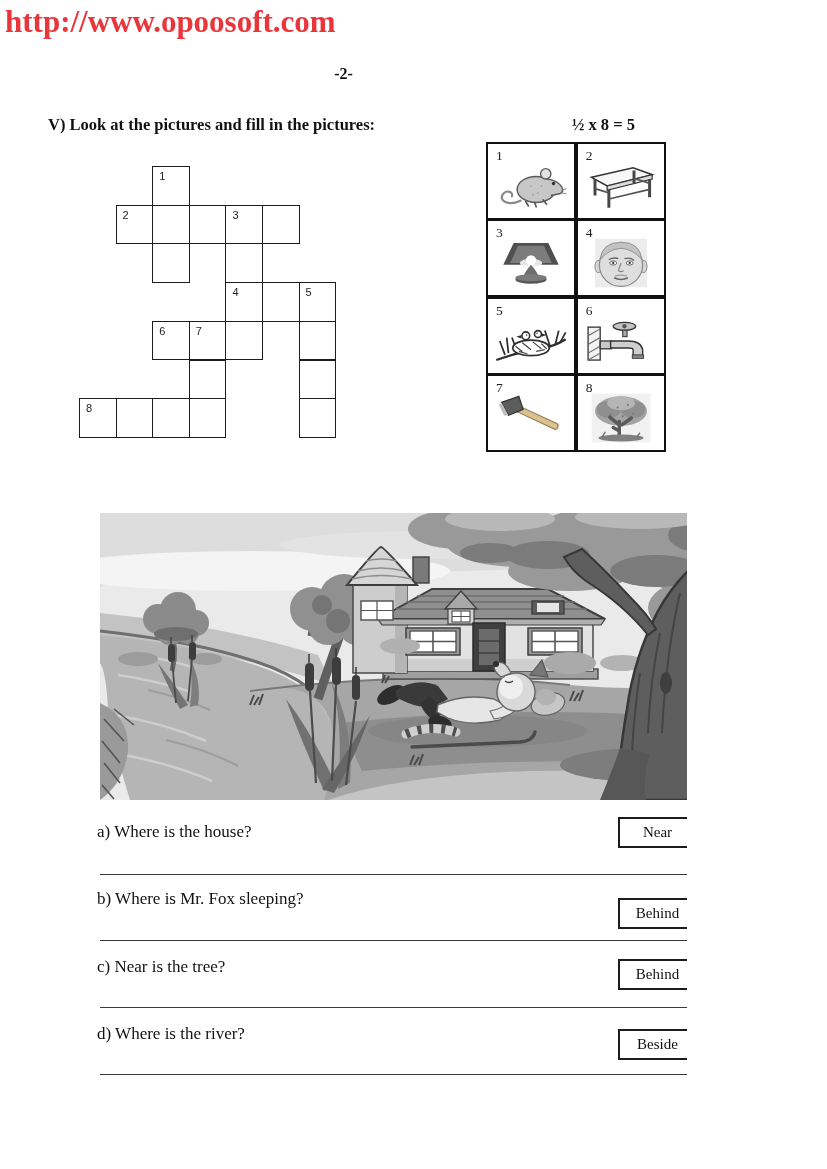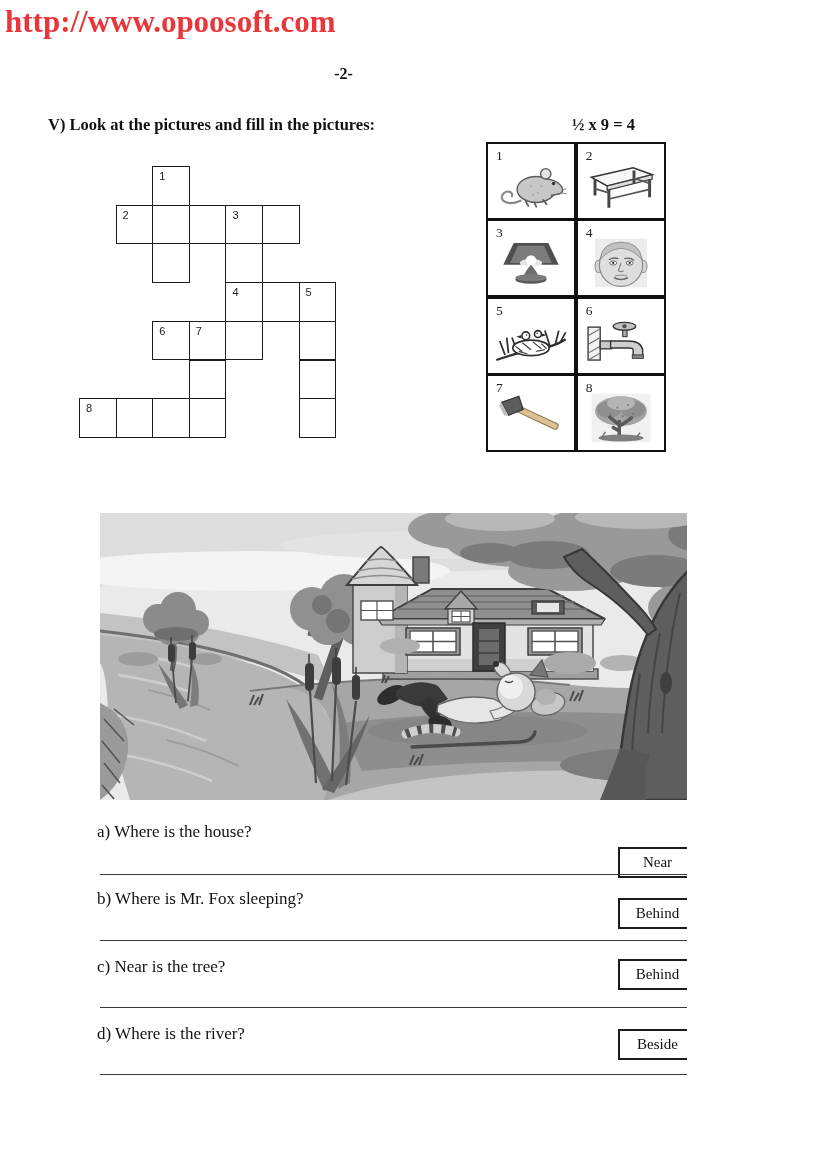--- a/index.html
+++ b/index.html
@@ -34,21 +34,21 @@
 </style>
 </head>
 <body>
 
 <div class="page">
 
   <div class="watermark" style="color: rgb(232, 54, 59);">http://www.opoosoft.com</div>
   <div class="pagenum">-2-</div>
 
   <div class="heading" id="heading-v">V) Look at the pictures and fill in the pictures:</div>
-  <div class="heading" id="marks-v">½ x 9 = 4</div>
+  <div class="heading" id="marks-v">½ x 8 = 5</div>
 
   <div id="crossword">
       <div class="cw-cell" style="left: 73.2px; top: 0px; width: 37.6px; height: 39.7px;">
         <span class="cw-num">1</span>
       </div>
       <div class="cw-cell" style="left: 36.6px; top: 38.7px; width: 37.6px; height: 39.7px;">
         <span class="cw-num">2</span>
       </div>
       <div class="cw-cell" style="left: 73.2px; top: 38.7px; width: 37.6px; height: 39.7px;"></div>
       <div class="cw-cell" style="left: 109.8px; top: 38.7px; width: 37.6px; height: 39.7px;"></div>
@@ -379,21 +379,21 @@
       <path d="M150 192 l4 -10 m0 10 l5 -8 m0 8 l4 -11"></path>
       <path d="M310 252 l4 -10 m0 10 l5 -8 m0 8 l4 -11"></path>
       <path d="M470 188 l4 -10 m0 10 l5 -8 m0 8 l4 -11"></path>
       <path d="M592 208 l4 -10 m0 10 l5 -8"></path>
       <path d="M282 170 l3 -8 m0 8 l4 -7"></path>
     </g>
   </svg>
 
   <div id="questions">
       <div class="q-label" style="top: 822px; font-family: Liberation Serif, serif;">a) Where is the house?</div>
-      <div class="word-box" style="top: 847px;">
+      <div class="word-box" style="top: 817px;">
         <span>Near</span>
       </div>
       <div class="answer-line" style="top: 874px;"></div>
       <div class="q-label" style="top: 889px;">b) Where is Mr. Fox sleeping?</div>
       <div class="word-box" style="top: 898px;">
         <span>Behind</span>
       </div>
       <div class="answer-line" style="top: 940px;"></div>
       <div class="q-label" style="top: 957px;">c) Near is the tree?</div>
       <div class="word-box" style="top: 959px;">

